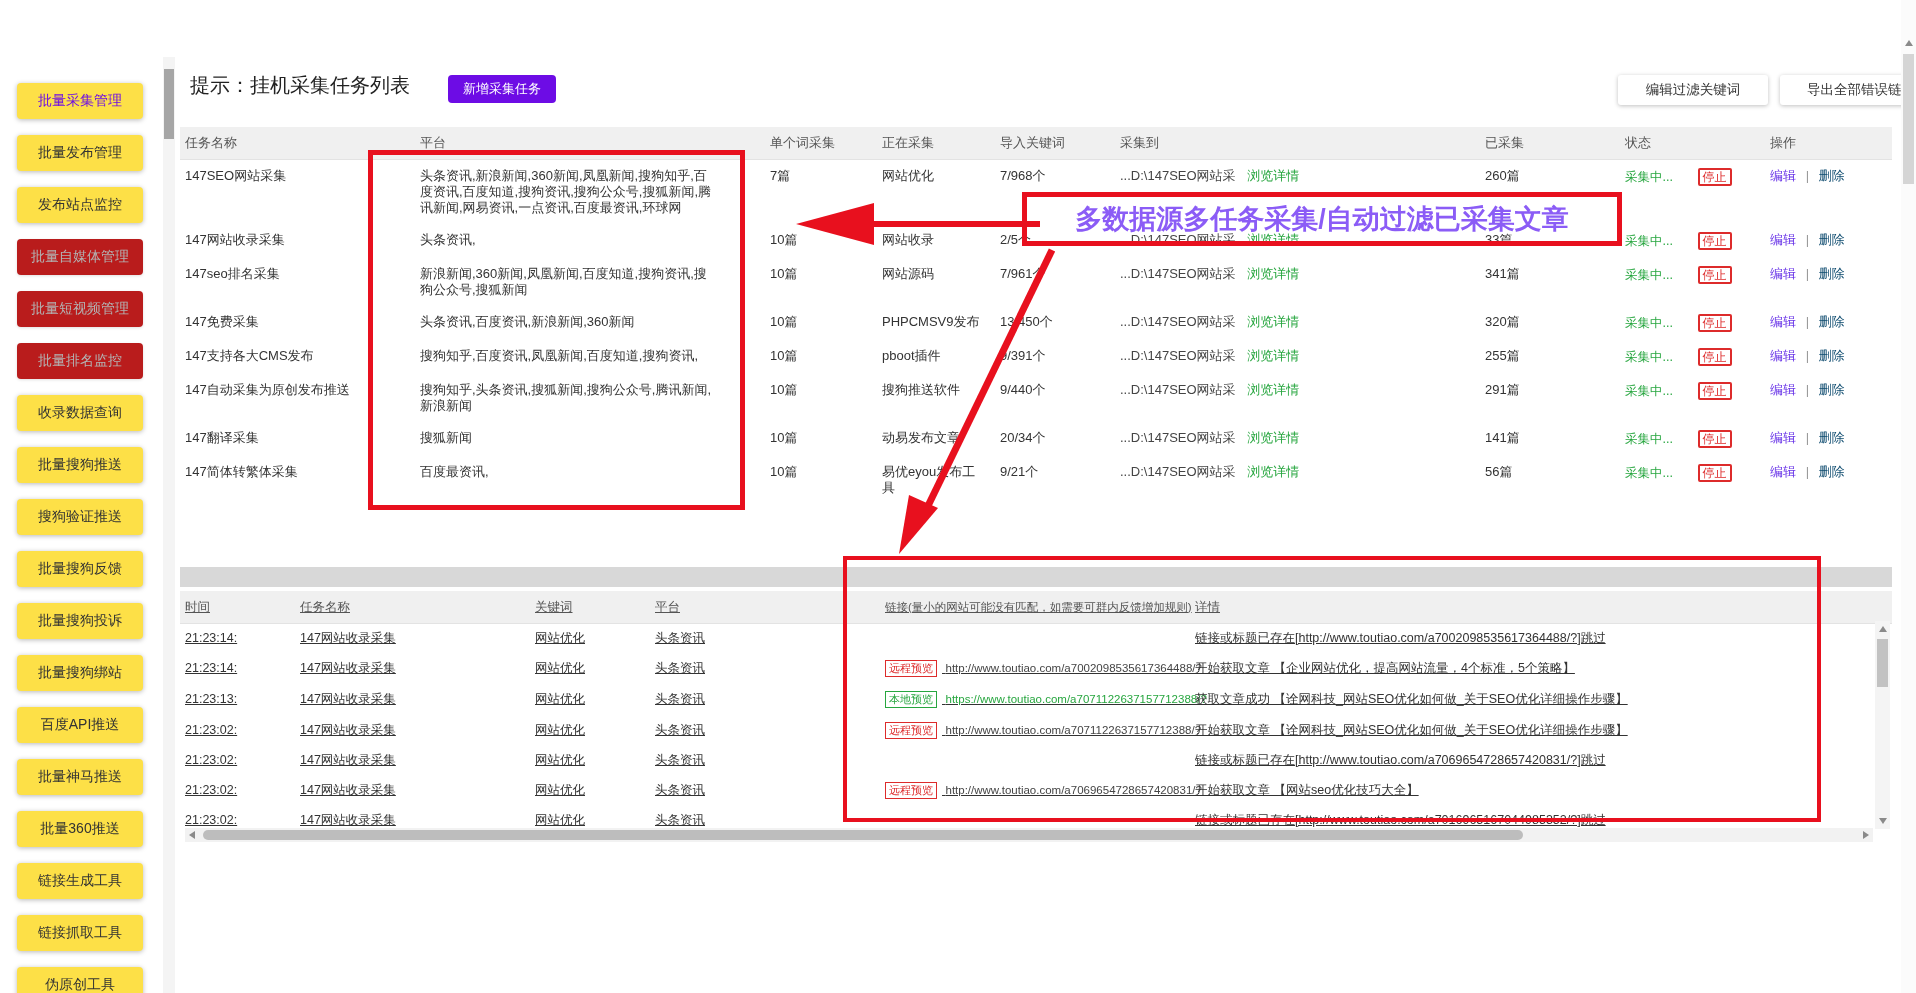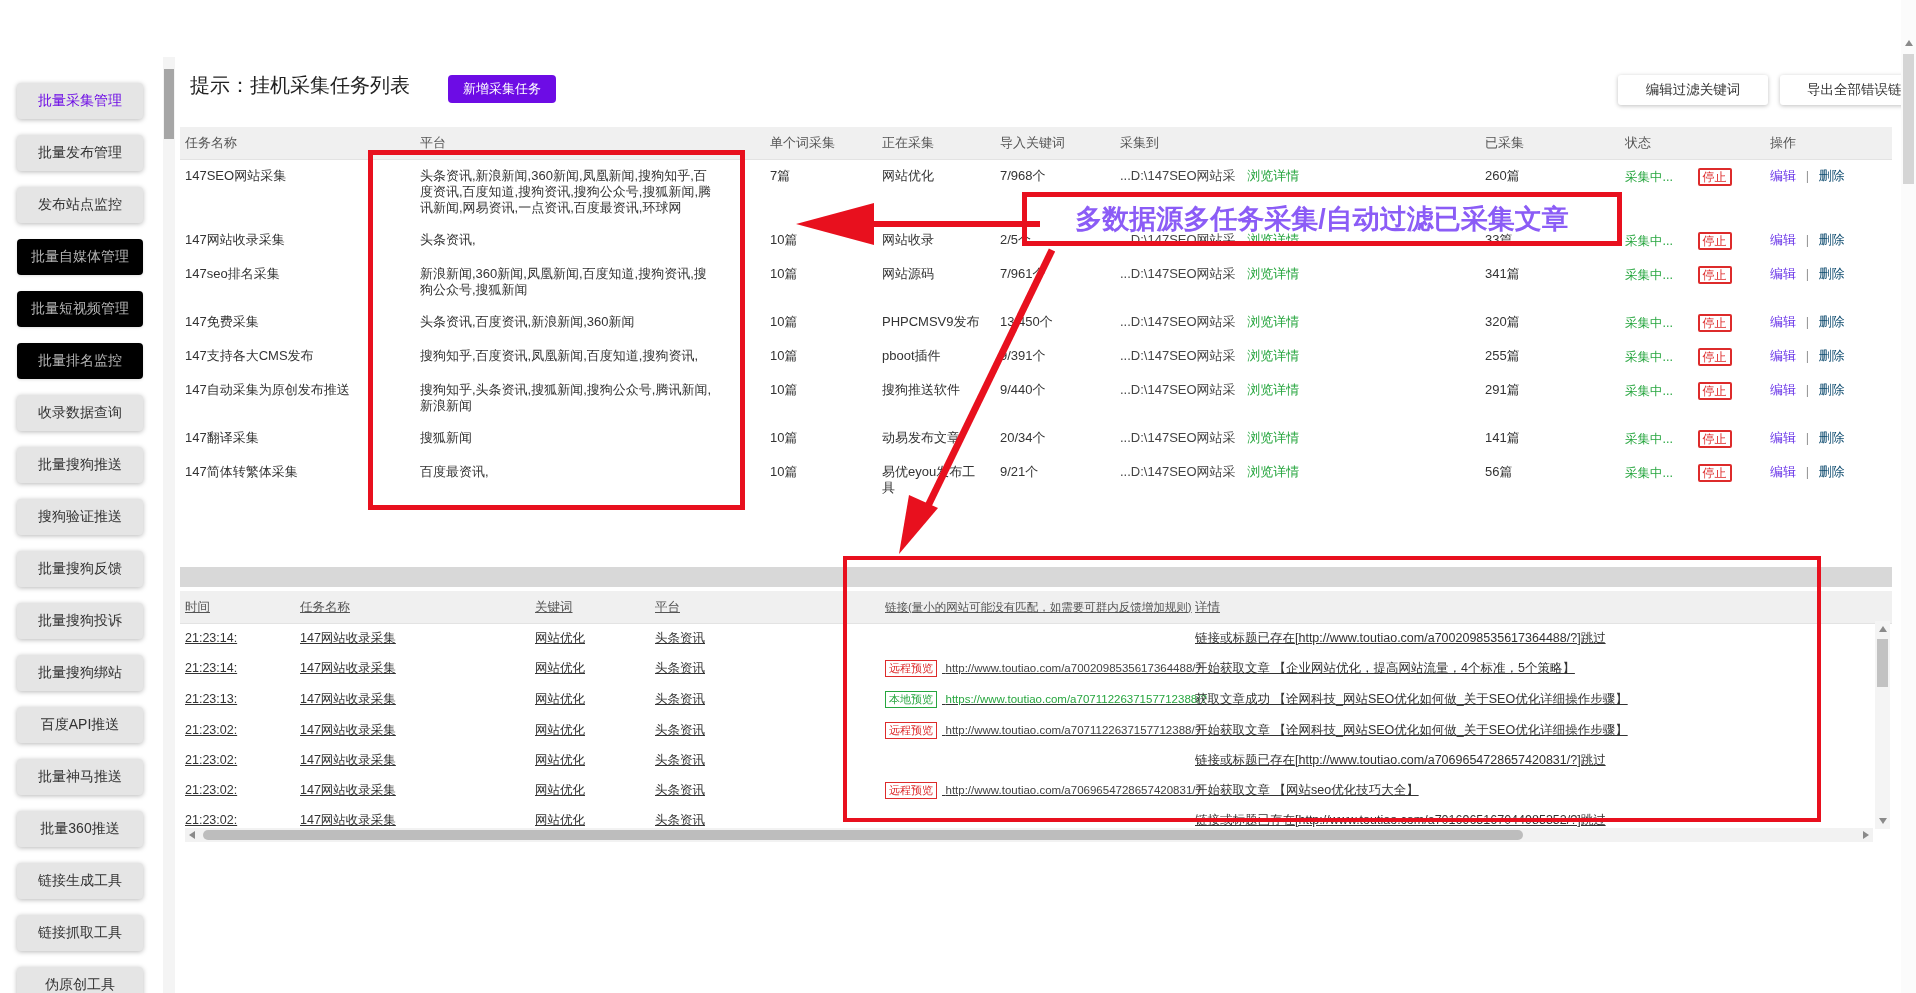--- a/index.html
+++ b/index.html
@@ -11,25 +11,25 @@
   .topbar { position:absolute; left:0; top:0; width:1916px; height:56px; background:#6d0ce5;
             box-shadow:0 1px 3px rgba(0,0,0,.35); z-index:5; }
   .brand { position:absolute; left:30px; top:13px; color:#fff; font-size:23px; font-weight:bold; }
   .brand .version { font-size:11px; font-weight:normal; margin-left:6px; vertical-align:2px; }
   .topnav { position:absolute; right:40px; top:0; height:56px; display:flex; align-items:center; gap:38px; }
   .topnav .tn { color:#fff; font-size:14px; font-weight:bold; cursor:pointer; }
 
   
   .sidebar { position:absolute; left:0; top:56px; width:160px; height:937px; background:#fff;
              padding-top:27px; overflow:hidden; }
-  .side-card { width:126px; height:36px; margin:0 auto 16px auto; background:#e5e5e5; border-radius:4px;
+  .side-card { width:126px; height:36px; margin:0 auto 16px auto; background:#fde047; border-radius:4px;
                box-shadow:0 1px 5px rgba(0,0,0,.28); display:flex; align-items:center; justify-content:center;
                font-size:14px; color:#333; cursor:pointer; }
   .side-card.side-active { color:#6d0ce5; }
-  .side-card.side-disabled { color:#b3b3b3; background:#000000; box-shadow:0 1px 3px rgba(0,0,0,.12); }
+  .side-card.side-disabled { color:#b3b3b3; background:#b91c1c; box-shadow:0 1px 3px rgba(0,0,0,.12); }
 
   
   .vscroll-left { position:absolute; left:163px; top:57px; width:12px; height:936px; background:#f4f4f4; }
   .vscroll-left .thumb { position:absolute; left:1px; top:12px; width:10px; height:70px; background:#a6a6a6; }
 
   
   .content { position:absolute; left:180px; top:56px; width:1716px; height:766px; background:#fff; }
 
   .hint { position:absolute; left:10px; top:16px; font-size:20px; color:#222; }
   .btn-new { position:absolute; left:248px; top:19px; height:28px; padding:0 15px; background:#6d0ce5;

